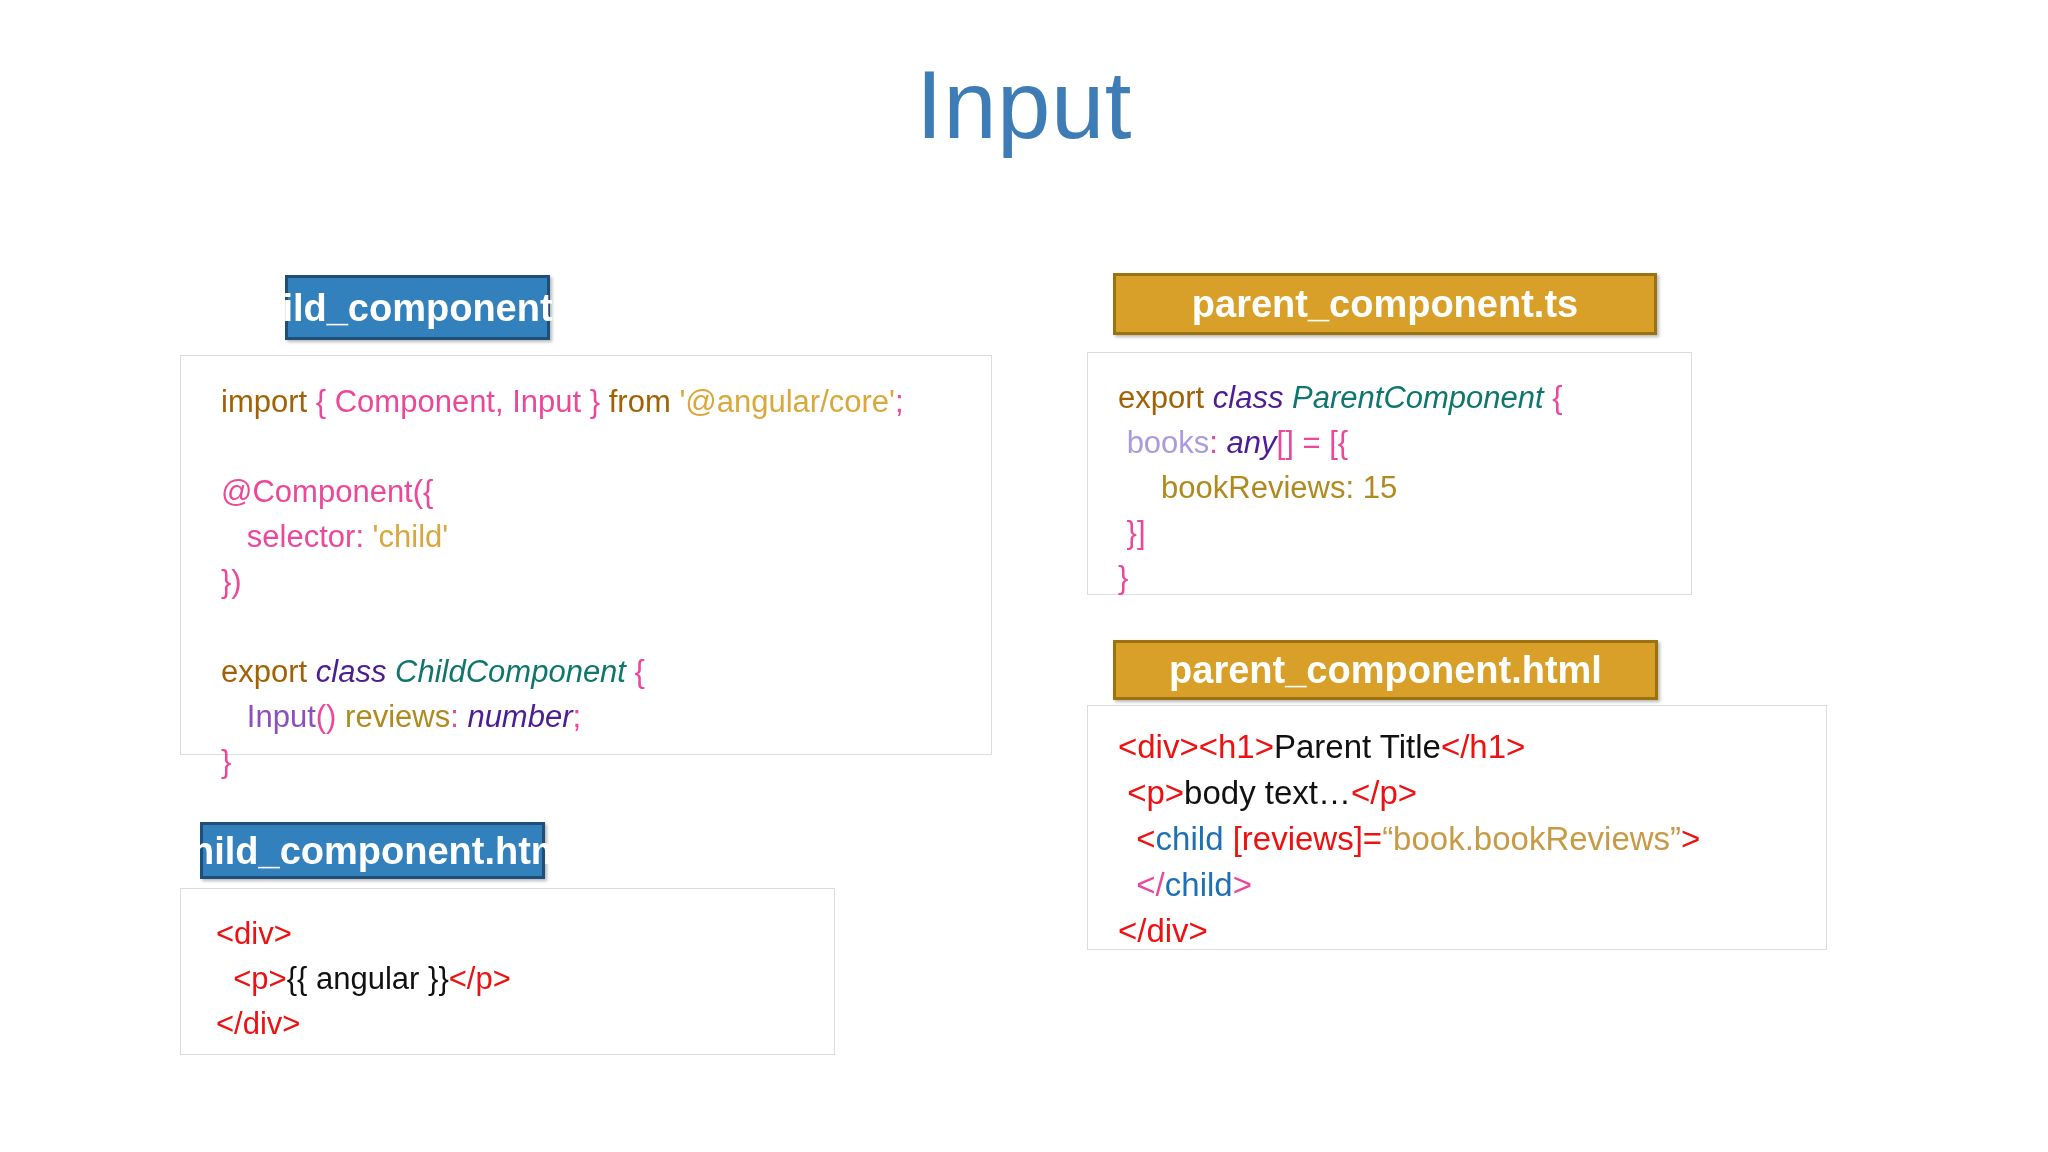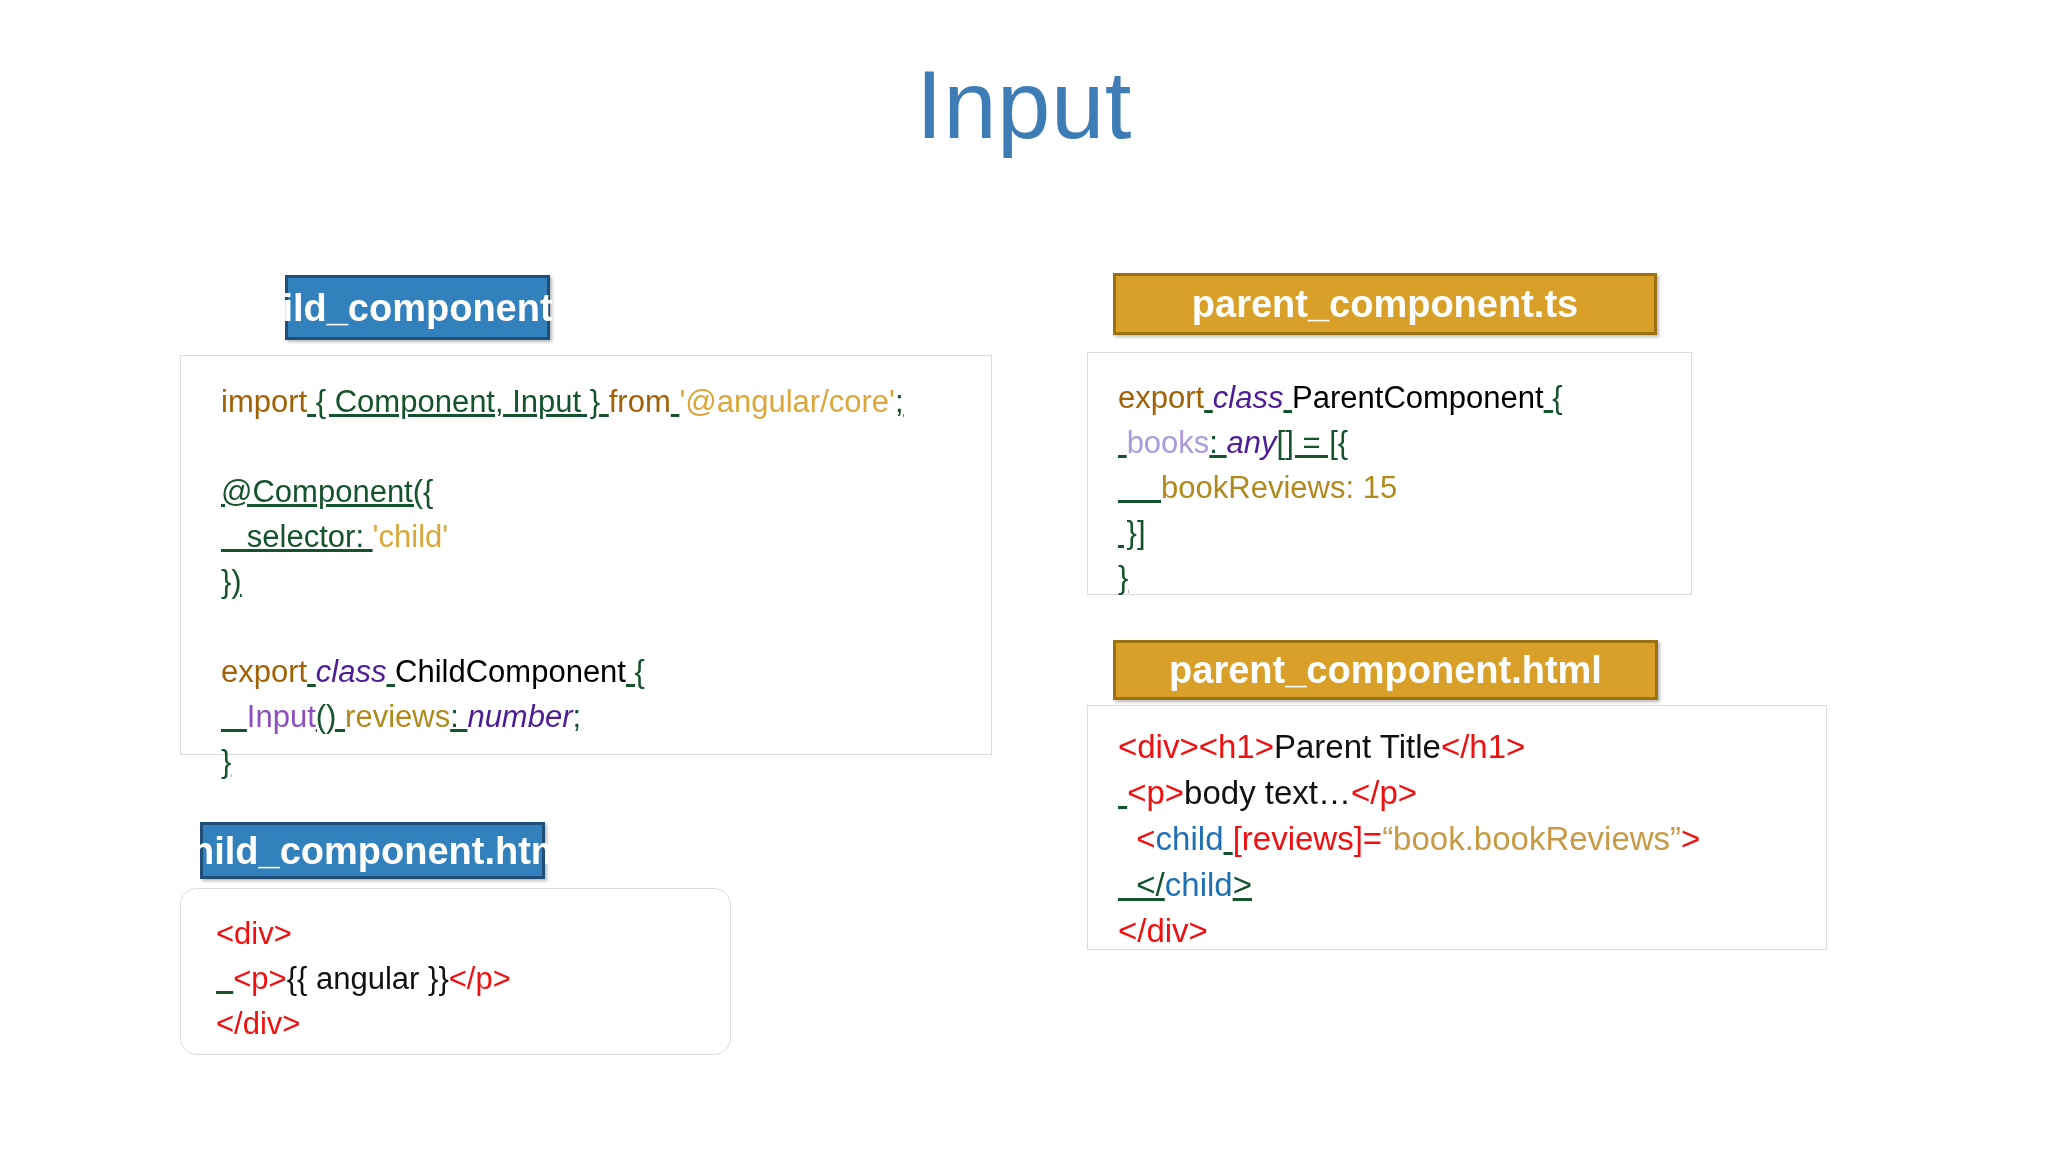--- a/index.html
+++ b/index.html
@@ -69,44 +69,44 @@
     line-height: 45px;
     color: #111111;
     white-space: pre;
   }
   .code-line { white-space: pre; }
   .code-line.blank { color: transparent; }
 
   
   .t-kw      { color: #a16207; }  
   .t-class   { color: #4c1d95; font-style: italic; }  
-  .t-type    { color: #000000; }  
+  .t-type    { color: #0f766e; font-style: italic; }  
   .t-str     { color: #d9a73a; }  
-  .t-plain   { color: #14532d; text-decoration: underline; }
+  .t-plain   { color: #ec4899; }
   .t-prop    { color: #a99bdc; }  
   .t-decor   { color: #8b4fbe; }  
   .t-member  { color: #b08a1e; }  
   .t-tag     { color: #ee1111; }  
   .t-childtag{ color: #1f6fb5; }  
   .t-attrval { color: #c79a46; }  
   .t-text    { color: #111111; }
 </style>
 </head>
 <body>
 
 <div id="slide-title">Input</div>
 
 <div class="code-box" style="left:180px; top:355px; width:812px; height:400px;">
   <div class="code-lines" style="padding:23px 0 0 40px;"><div class="code-line"><span class="t-kw">import</span><span class="t-plain"> { Component, Input } </span><span class="t-kw">from</span><span class="t-plain"> </span><span class="t-str">'@angular/core'</span><span class="t-plain">;</span></div><div class="code-line blank">&nbsp;</div><div class="code-line"><span class="t-plain">@Component({</span></div><div class="code-line"><span class="t-plain">   selector: </span><span class="t-str">'child'</span></div><div class="code-line"><span class="t-plain">})</span></div><div class="code-line blank">&nbsp;</div><div class="code-line"><span class="t-kw">export</span><span class="t-plain"> </span><span class="t-class">class</span><span class="t-plain"> </span><span class="t-type">ChildComponent</span><span class="t-plain"> {</span></div><div class="code-line"><span class="t-plain">   </span><span class="t-decor">Input</span><span class="t-plain">() </span><span class="t-member">reviews</span><span class="t-plain">: </span><span class="t-class">number</span><span class="t-plain">;</span></div><div class="code-line"><span class="t-plain">}</span></div></div>
 </div>
 <div class="file-header blue" style="left:285px; top:275px; width:265px; height:65px;">
   <span>child_component.ts</span>
 </div>
 
-<div class="code-box" style="left:180px; top:888px; width:551px; height:167px;border-radius:17px;">
+<div class="code-box" style="left:180px; top:888px; width:655px; height:167px;">
   <div class="code-lines" style="padding:22px 0 0 35px;"><div class="code-line"><span class="t-tag">&lt;div&gt;</span></div><div class="code-line"><span class="t-plain">  </span><span class="t-tag">&lt;p&gt;</span><span class="t-text">{{ angular }}</span><span class="t-tag">&lt;/p&gt;</span></div><div class="code-line"><span class="t-tag">&lt;/div&gt;</span></div></div>
 </div>
 <div class="file-header blue" style="left:200px; top:822px; width:345px; height:57px;">
   <span>child_component.html</span>
 </div>
 
 <div class="code-box" style="left:1087px; top:352px; width:605px; height:243px;">
   <div class="code-lines" style="padding:22px 0 0 30px;"><div class="code-line"><span class="t-kw">export</span><span class="t-plain"> </span><span class="t-class">class</span><span class="t-plain"> </span><span class="t-type">ParentComponent</span><span class="t-plain"> {</span></div><div class="code-line"><span class="t-plain"> </span><span class="t-prop">books</span><span class="t-plain">: </span><span class="t-class">any</span><span class="t-plain">[] = [{</span></div><div class="code-line"><span class="t-plain">     </span><span class="t-member">bookReviews: 15</span></div><div class="code-line"><span class="t-plain"> }]</span></div><div class="code-line"><span class="t-plain">}</span></div></div>
 </div>
 <div class="file-header gold" style="left:1113px; top:273px; width:544px; height:62px;">

